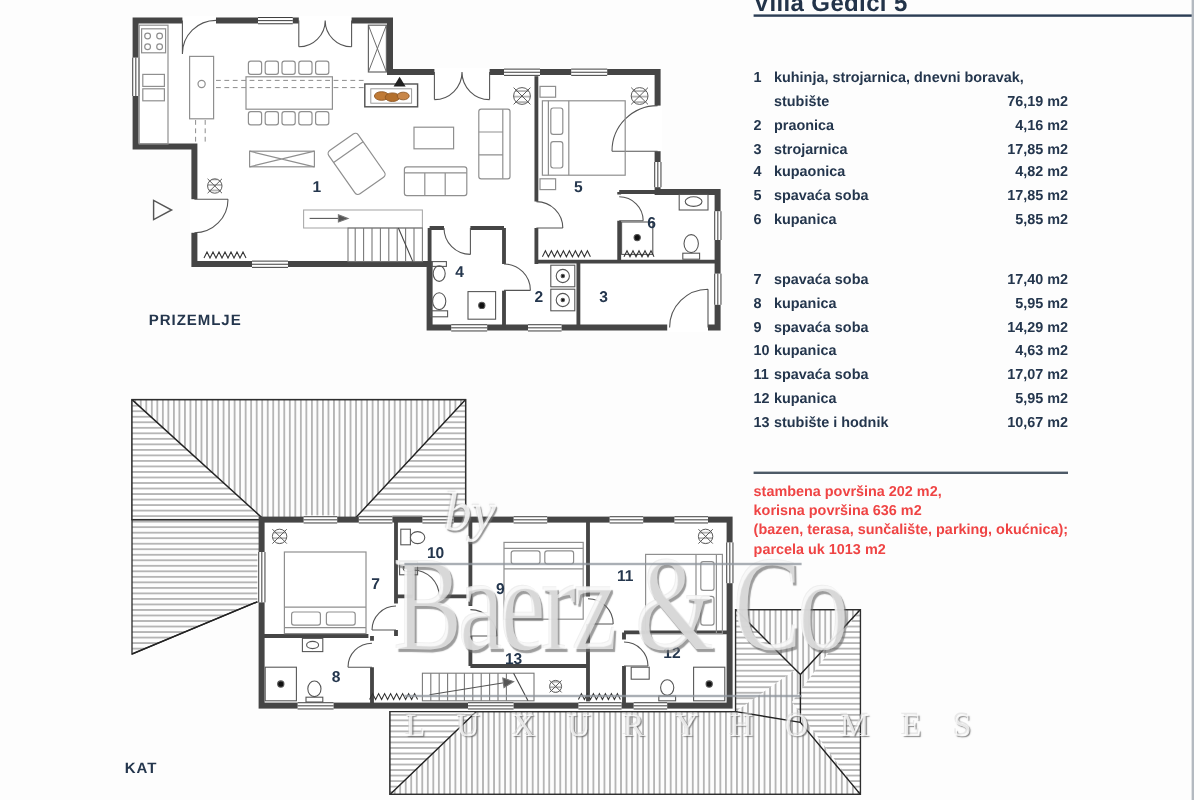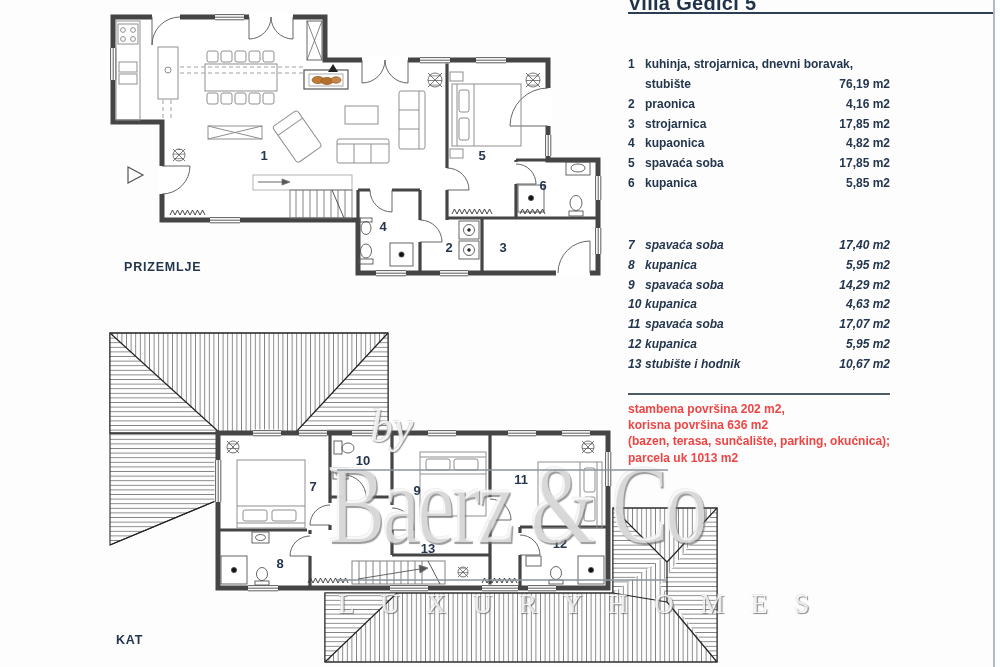--- a/index.html
+++ b/index.html
@@ -8,29 +8,29 @@
   svg text{font-family:"Liberation Sans",sans-serif;}
   .title{position:absolute;left:628px;top:-8px;font-size:20px;font-weight:700;
          color:#223349;letter-spacing:.3px;z-index:10;white-space:nowrap;}
   .title-rule{position:absolute;left:628px;top:12px;width:366px;height:2px;background:#2c3e55;z-index:10;}
   .legend{position:absolute;left:628px;width:262px;color:#24364d;font-size:12px;font-weight:700;z-index:10;}
   .legend .row{position:relative;height:19.8px;line-height:19.8px;white-space:nowrap;}
   .legend .row.tall{height:22px;line-height:22px;}
   .legend .num{display:inline-block;width:17px;}
   .legend .area{position:absolute;right:0;top:0;}
   .sec1{top:53px;}
-  .sec2{top:236px;font-style:italic;}
+  .sec2{top:224px;}
   .sum-rule{position:absolute;left:628px;top:393px;width:262px;height:2px;background:#4d5a67;z-index:10;}
   .summary{position:absolute;left:628px;top:401px;width:300px;color:#ef4444;
            font-size:12px;font-weight:700;line-height:16.2px;z-index:10;white-space:nowrap;}
 
   .floor-label{position:absolute;color:#24364d;font-size:12.5px;font-weight:700;
                letter-spacing:.8px;z-index:10;}
   .lbl-ground{left:108px;top:260px;margin-left:16px;}
-  .lbl-upper{left:116px;top:633px;}
+  .lbl-upper{left:104px;top:633px;}
 
   
   .wm{position:absolute;z-index:6;pointer-events:none;font-family:"Liberation Serif",serif;}
   .wm-by{left:370px;top:400px;font-size:46px;font-style:italic;color:rgba(255,255,255,.82);
          text-shadow:1px 1px 1px rgba(110,110,110,.75), -1px -1px 1px rgba(200,200,200,.5);}
   .wm-brand{left:328px;top:448px;font-size:112px;letter-spacing:-4px;line-height:1;
             transform:scaleX(.76);transform-origin:left top;color:rgba(255,255,255,.62);
             text-shadow:2px 2px 1px rgba(105,105,105,.65), -1px -1px 0 rgba(235,235,235,.8);}
   .wm-tagline{left:338px;top:589px;font-size:27px;letter-spacing:10px;color:rgba(255,255,255,.8);
               text-shadow:1px 1px 1px rgba(100,100,100,.8), -1px -1px 0 rgba(220,220,220,.6);}

